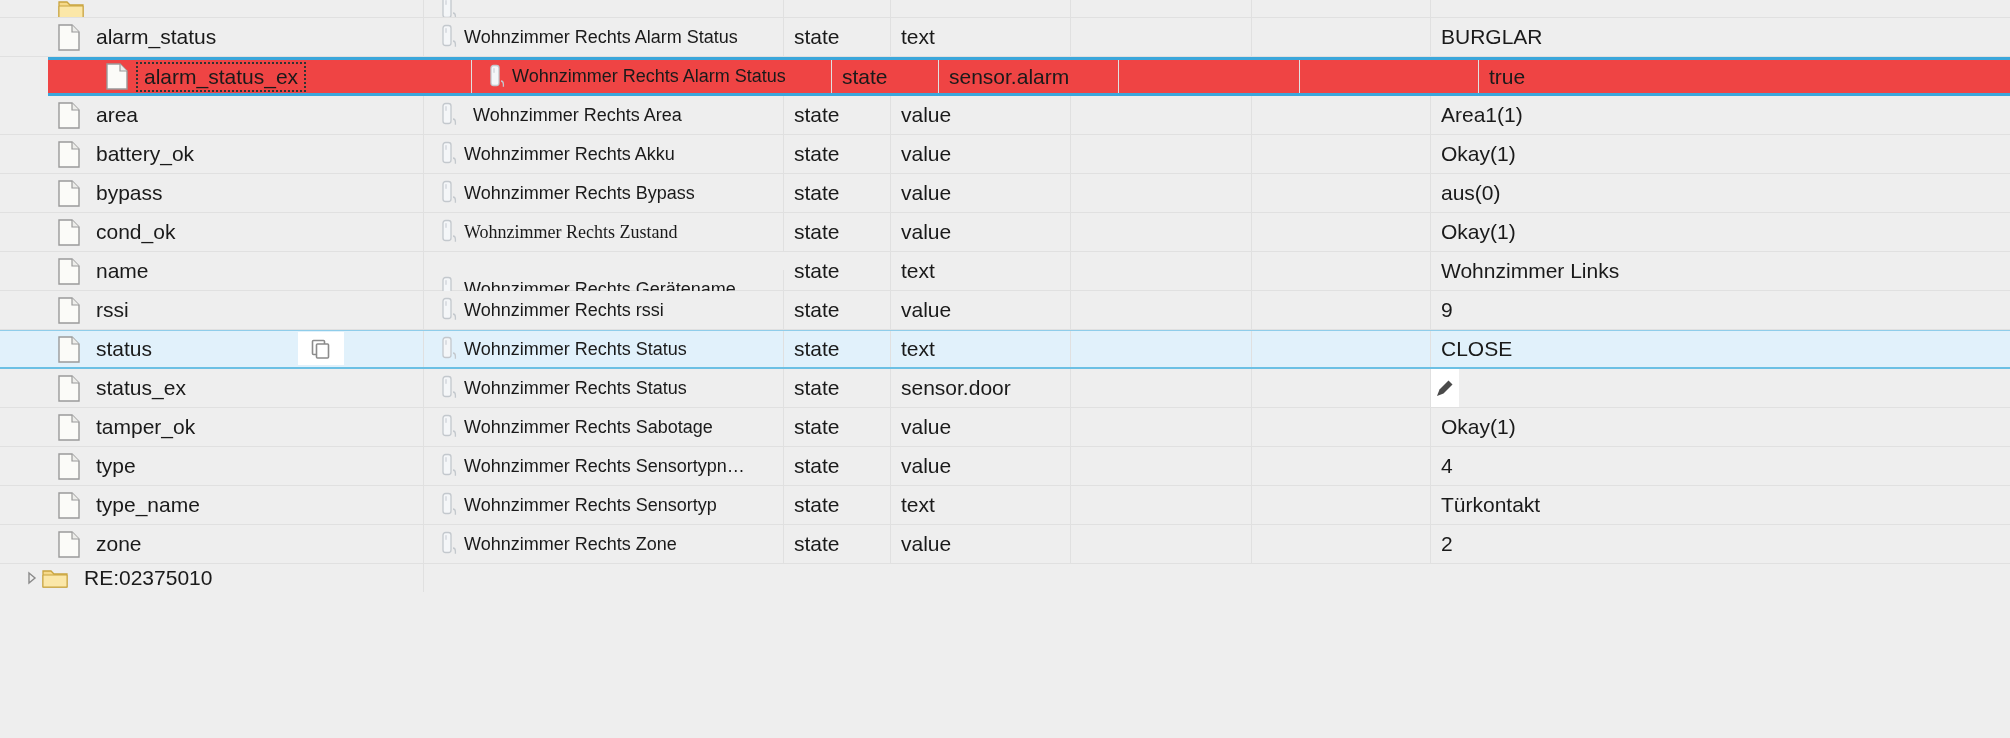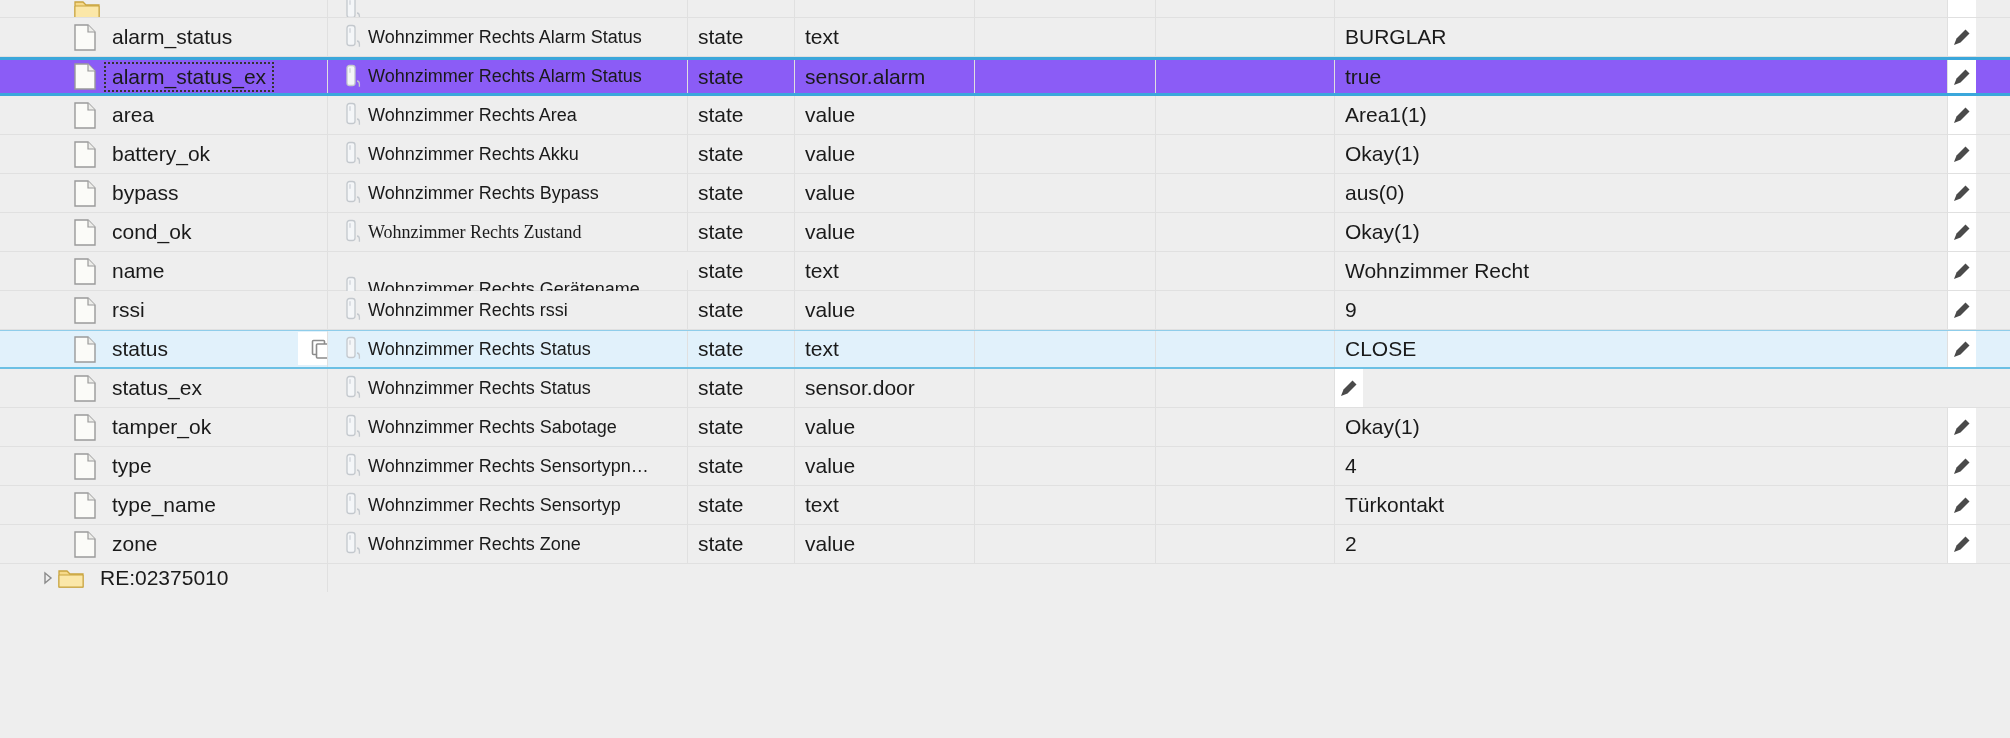--- a/index.html
+++ b/index.html
@@ -34,45 +34,46 @@
     overflow: hidden;
   }
   .row.partial-bottom {
     height: 28px;
     align-items: flex-start;
     overflow: hidden;
     border-bottom: none;
     flex-direction: column;
   }
   .row.selected {
-    background: #8b5cf6;
+    background: #ef4444;
     border-top: 3px solid #3ba7db;
     border-bottom: 3px solid #3ba7db;
     height: 39px;
+    margin-left: 48px;
   }
   .row.hovered {
     background: #e1f1fb;
     border-top: 1px solid #8fcdea;
     border-bottom: 2px solid #6cc0e4;
   }
 
   
   .cell {
     height: 100%;
     display: flex;
     align-items: center;
     border-right: 1px solid #e0e0e0;
     padding: 0 0 0 10px;
     font-size: 21px;
     color: #1a1a1a;
     white-space: nowrap;
     overflow: hidden;
     flex: none;
   }
-  .c-name   { width: 328px; padding-left: 16px; position: relative; }
+  .c-name   { width: 424px; padding-left: 0; position: relative; }
   .c-device { width: 360px; }
   .c-role   { width: 107px; }
   .c-type   { width: 180px; }
   .c-e1     { width: 181px; }
   .c-e2     { width: 179px; }
   .c-value  { width: 613px; }
   .c-edit   { width: 28px; border-right: none; padding: 0; justify-content: center;
               background: transparent; }
 
   .row.selected .cell,
@@ -268,21 +269,21 @@
       <div class="cell c-name">
         <span class="indent ind-child"></span>
         <span class="file-icon">
           <svg width="22" height="27" viewBox="0 0 22 27">
             <path d="M1 1 H14 L21 8 V26 H1 Z" fill="#fbfbf8" stroke="#9a9a9a" stroke-width="1.4"></path>
             <path d="M14 1 L14 8 L21 8" fill="#ededea" stroke="#9a9a9a" stroke-width="1.2"></path>
           </svg>
         </span>
         <span class="name-label">area</span>
       </div>
-      <div class="cell c-device" style="padding-left: 8px;">
+      <div class="cell c-device" style="padding-left: 8px; gap: 9px;">
         <span class="sensor-icon">
           <svg width="20" height="26" viewBox="0 0 20 26">
             <rect x="5" y="1.5" width="8" height="20" rx="2.5" fill="#f4f6f8" stroke="#c3c8cd" stroke-width="1.3"></rect>
             <rect x="7.2" y="4" width="1.6" height="5" rx="0.8" fill="#d6dadf"></rect>
             <path d="M15 17 q2.4 0 2.4 3.2 v2.6" fill="none" stroke="#c3c8cd" stroke-width="1.3"></path>
           </svg>
         </span>
         <span class="device-label">Wohnzimmer Rechts Area</span>
       </div>
       <div class="cell c-role">
@@ -455,21 +456,21 @@
       </div>
       <div class="cell c-role">
         <span>state</span>
       </div>
       <div class="cell c-type">
         <span>text</span>
       </div>
       <div class="cell c-e1"></div>
       <div class="cell c-e2"></div>
       <div class="cell c-value">
-        <span>Wohnzimmer Recht</span>
+        <span>Wohnzimmer Links</span>
       </div>
       <div class="cell c-edit">
         <div class="edit-cellwrap">
           <div class="edit-white">
             <svg width="22" height="22" viewBox="0 0 22 22">
               <path d="M3 19 L5.5 12.5 L14.5 3.5 L18.5 7.5 L9.5 16.5 Z" fill="#4a4a4a"></path>
             </svg>
           </div>
         </div>
       </div>

